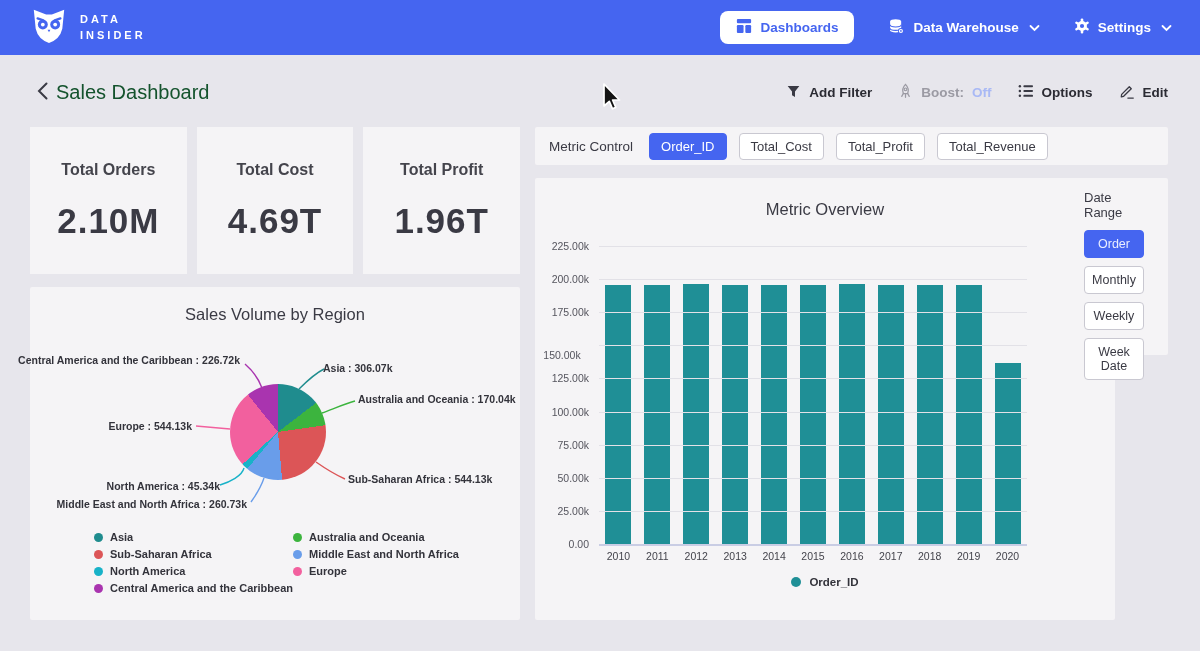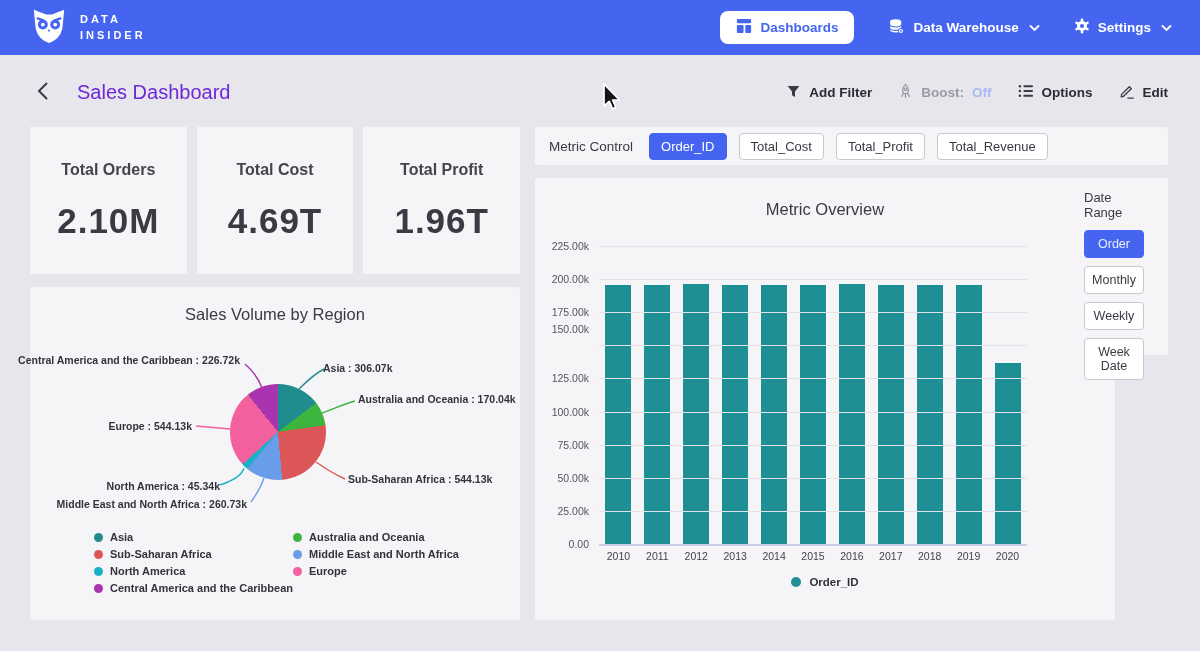--- a/index.html
+++ b/index.html
@@ -11,21 +11,21 @@
   .brand { display:flex; align-items:center; gap:12px; cursor:pointer; }
   .brand-text { color:#fff; font-size:11px; font-weight:bold; letter-spacing:3px; line-height:1.45; }
   .nav-right { display:flex; align-items:center; gap:34px;margin-left:20px; }
   .nav-pill { display:flex; align-items:center; gap:8px; background:#fff; color:#4565f0; border:none; border-radius:8px; height:33px; padding:0 16px; font-size:13.5px; font-weight:bold; font-family:inherit; cursor:pointer; }
   .nav-item { display:flex; align-items:center; gap:8px; color:#fff; font-size:13.5px; font-weight:bold; cursor:pointer; }
   .chev { margin-left:2px; }
 
   
   .page-header { position:absolute; top:70px; left:0; width:1200px; height:45px; display:flex; align-items:center; padding:0 32px; }
   .back-btn { background:none; border:none; cursor:pointer; padding:2px 4px; display:flex; align-items:center; }
-  .page-title { font-size:20px; font-weight:400; color:#6d28d9; margin-left:24px; }
+  .page-title { font-size:20px; font-weight:400; color:#14532d; margin-left:3px; }
   .header-actions { margin-left:auto; display:flex; align-items:center; gap:26px; }
   .h-action { display:flex; align-items:center; gap:8px; background:none; border:none; font-family:inherit; font-size:13.5px; font-weight:bold; color:#2b2b33; cursor:pointer; }
   .boost-label { color:#9b9aa3; }
   .boost-off { font-weight:bold; }
 
   
   .card { position:absolute; background:#f5f4f6; border-radius:2px; }
 
   
   .kpi-row { position:absolute; left:30px; top:127px; width:490px; height:147px; display:flex; gap:10px; }
@@ -343,21 +343,21 @@
       <div class="xtick">2019</div>
       <div class="xtick">2020</div>
     </div>
   <div class="bar-legend">
     <span class="legend-dot" style="width: 10px; height: 10px; background: rgb(31, 143, 150);"></span>
     <span class="legend-text">Order_ID</span>
   </div>
 <div class="ytick" style="top: 62px;">225.00k</div>
     <div class="ytick" style="top: 95.1111px;">200.00k</div>
     <div class="ytick" style="top: 128.222px;">175.00k</div>
-    <div class="ytick" style="top: 145px;">150.00k</div>
+    <div class="ytick" style="top: 171px; text-align: center;">150.00k</div>
     <div class="ytick" style="top: 194.444px;">125.00k</div>
     <div class="ytick" style="top: 227.556px;">100.00k</div>
     <div class="ytick" style="top: 260.667px;">75.00k</div>
     <div class="ytick" style="top: 293.778px;">50.00k</div>
     <div class="ytick" style="top: 326.889px;">25.00k</div>
     <div class="ytick" style="top: 360px;">0.00</div>
   </div>
 
 <div class="card date-card">
   <div class="date-label">Date Range</div>

